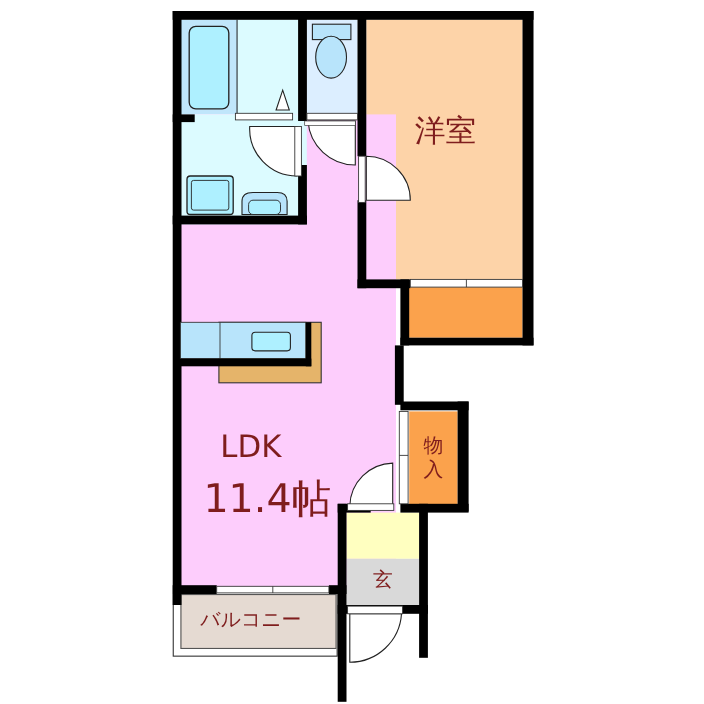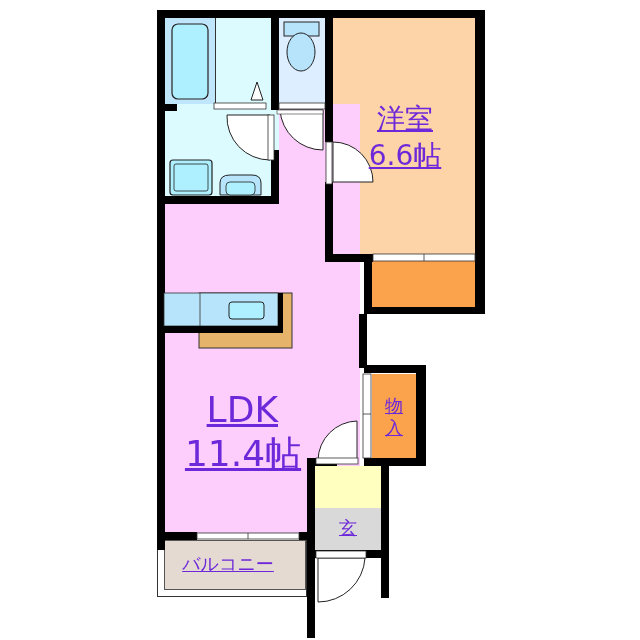--- a/index.html
+++ b/index.html
@@ -1,19 +1,19 @@
 <!DOCTYPE html>
 <html><head>
 <meta charset="utf-8">
 <style>
   html, body { margin: 0; padding: 0; background: #ffffff; }
   body { width: 640px; height: 640px; position: relative; overflow: hidden; font-family: "DejaVu Sans", sans-serif; }
   .abs { position: absolute; box-sizing: border-box; }
   .wall { position: absolute; background: #000; }
-  .label { position: absolute; color: #6d28d9; text-align: center; line-height: 1.0; text-decoration: underline; }
+  .label { position: absolute; color: #7f1d1d; text-align: center; line-height: 1.0; }
   svg { position: absolute; left: 0; top: 0; }
 </style>
 </head>
 <body>
 
 <div class="abs" style="left:0;top:0;width:640px;height:640px;">
 
   <div class="abs" style="left:164px;top:18px;width:112px;height:86px;background:#dcfbff;"></div>
   <div class="abs" style="left:164px;top:18px;width:52px;height:86px;background:#c0e6fb;border-right:1px solid #333;"></div>
   <div class="abs" style="left:279px;top:18px;width:46px;height:86px;background:#dceeff;"></div>
@@ -98,20 +98,19 @@
     <rect x="316" y="458" width="42" height="6" fill="#fff" stroke="#333" stroke-width="0.8"></rect>
 
     <rect x="197" y="533" width="102" height="6" fill="#fff" stroke="#333" stroke-width="0.8"></rect>
     <line x1="248" y1="533" x2="248" y2="539" stroke="#333" stroke-width="0.8"></line>
 
     <path d="M318 558 L365 558 A47 47 0 0 1 318 602 Z" fill="#fff" stroke="#222" stroke-width="1"></path>
     <rect x="316" y="551" width="50" height="7" fill="#fff" stroke="#333" stroke-width="0.8"></rect>
   </svg>
 
   <div class="label" style="left:360px;top:105px;width:90px;font-size:28px;">洋室</div>
-  <div class="label" style="left:360px;top:142px;width:90px;font-size:28px;">6.6帖</div>
   <div class="label" style="left:372px;top:397px;width:44px;font-size:18px;">物</div>
   <div class="label" style="left:372px;top:419px;width:44px;font-size:18px;">入</div>
-  <div class="label" style="left:178px;top:392px;width:100px;font-size:36px;text-align:right;">LDK</div>
+  <div class="label" style="left:178px;top:392px;width:100px;font-size:28px;text-align:center;">LDK</div>
   <div class="label" style="left:178px;top:436px;width:130px;font-size:36px;text-align:center;">11.4帖</div>
   <div class="label" style="left:315px;top:519px;width:66px;font-size:18px;">玄</div>
   <div class="label" style="left:164px;top:555px;width:128px;font-size:18px;">バルコニー</div>
 </div>
 
 </body></html>

